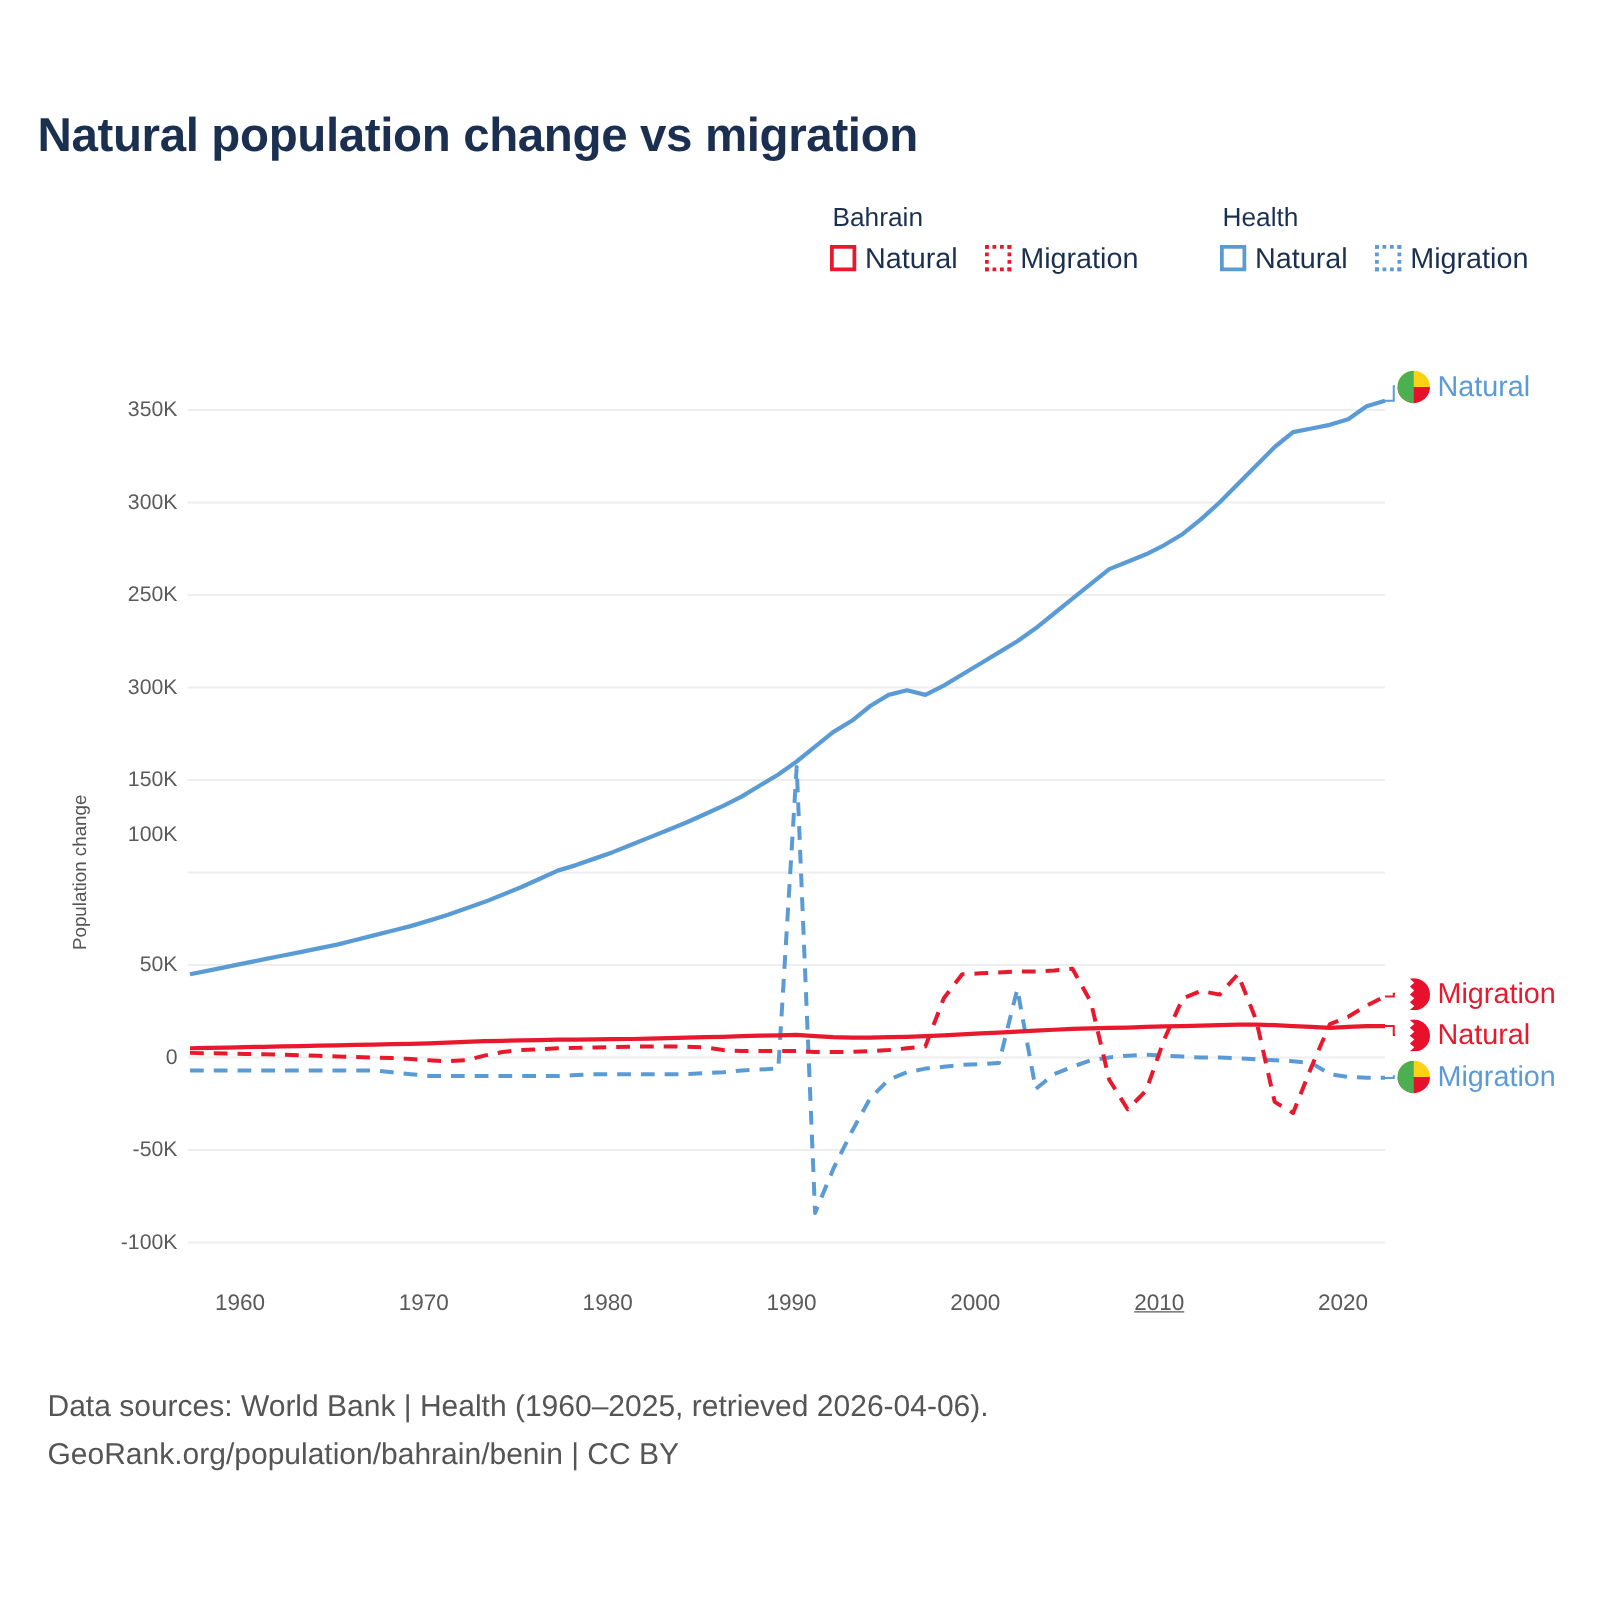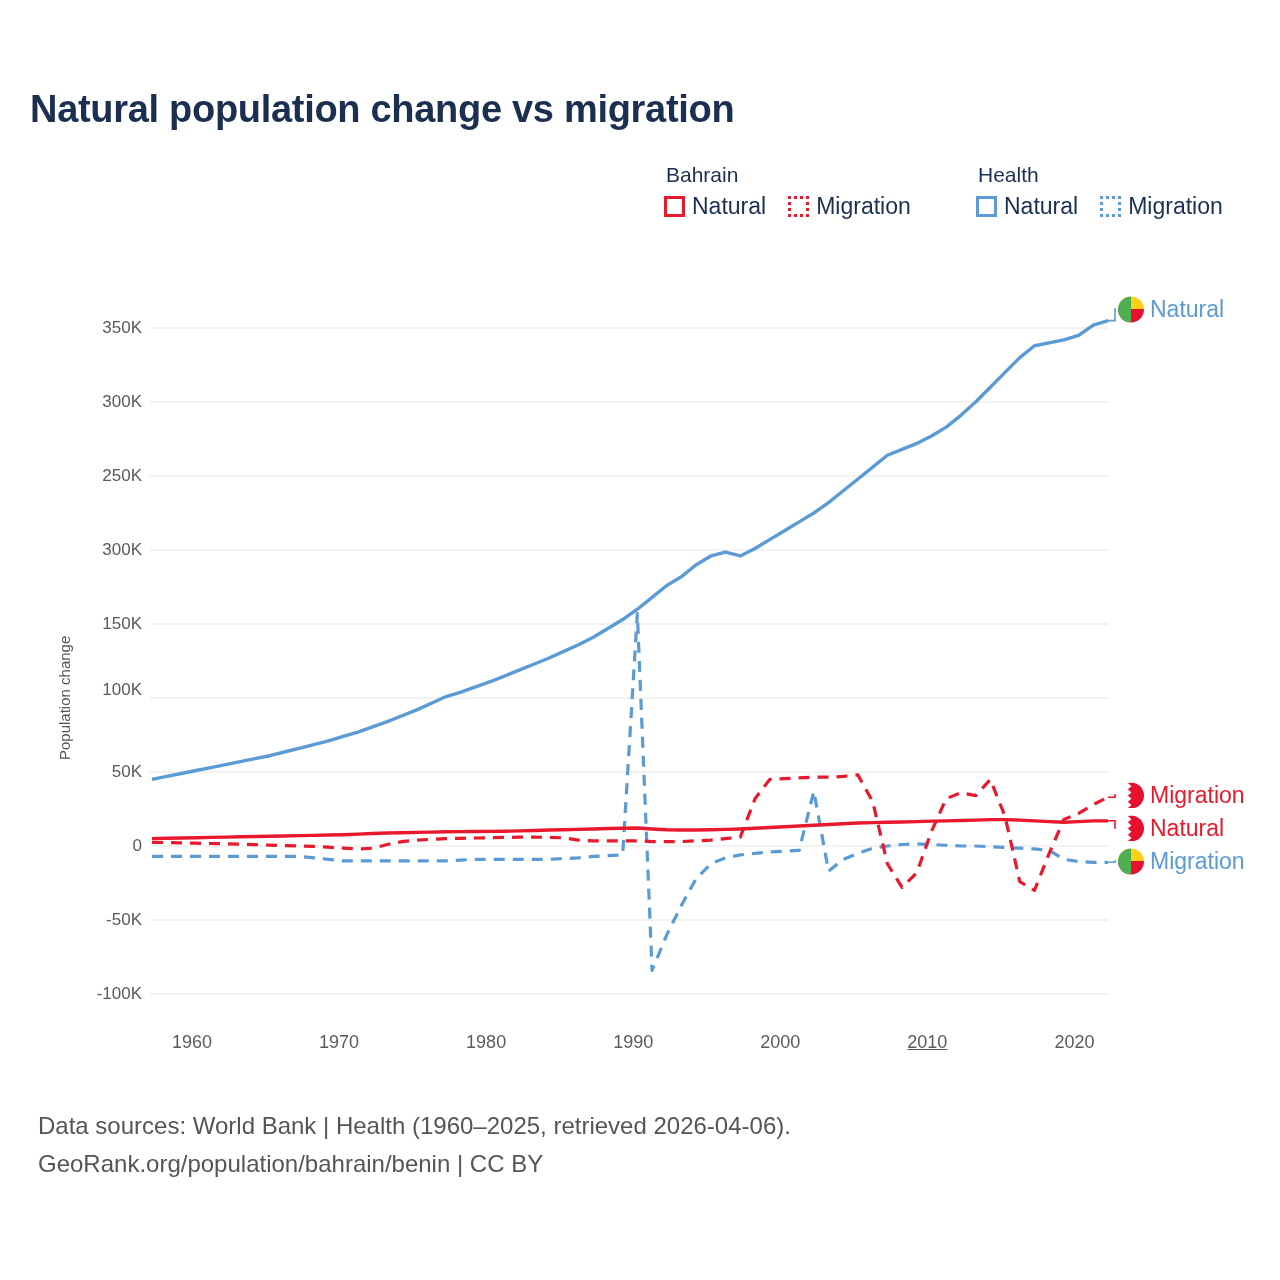--- a/index.html
+++ b/index.html
@@ -114,21 +114,21 @@
 
   <div class="plot">
     <div id="ylabel-host">
         <div class="ylabel" style="left: 56px; top: 760px; transform: rotate(-90deg);">Population change</div>
       </div>
     <div id="yticks-host">
         <div class="ytick" style="top: 994px; left: 22px;">-100K</div>
         <div class="ytick" style="top: 920px; left: 22px;">-50K</div>
         <div class="ytick" style="top: 846px; left: 22px;">0</div>
         <div class="ytick" style="top: 772px; left: 22px;">50K</div>
-        <div class="ytick" style="top: 690px; left: 22px;">100K</div>
+        <div class="ytick" style="top: 668px; left: 22px;">100K</div>
         <div class="ytick" style="top: 624px; left: 22px;">150K</div>
         <div class="ytick" style="top: 550px; left: 22px;">300K</div>
         <div class="ytick" style="top: 476px; left: 22px;">250K</div>
         <div class="ytick" style="top: 402px; left: 22px;">300K</div>
         <div class="ytick" style="top: 328px; left: 22px;">350K</div>
       </div>
     <div id="xticks-host">
         <div class="xtick" style="left: 92px; top: 1032px;">1960</div>
         <div class="xtick" style="left: 239.077px; top: 1032px;">1970</div>
         <div class="xtick" style="left: 386.154px; top: 1032px;">1980</div>

